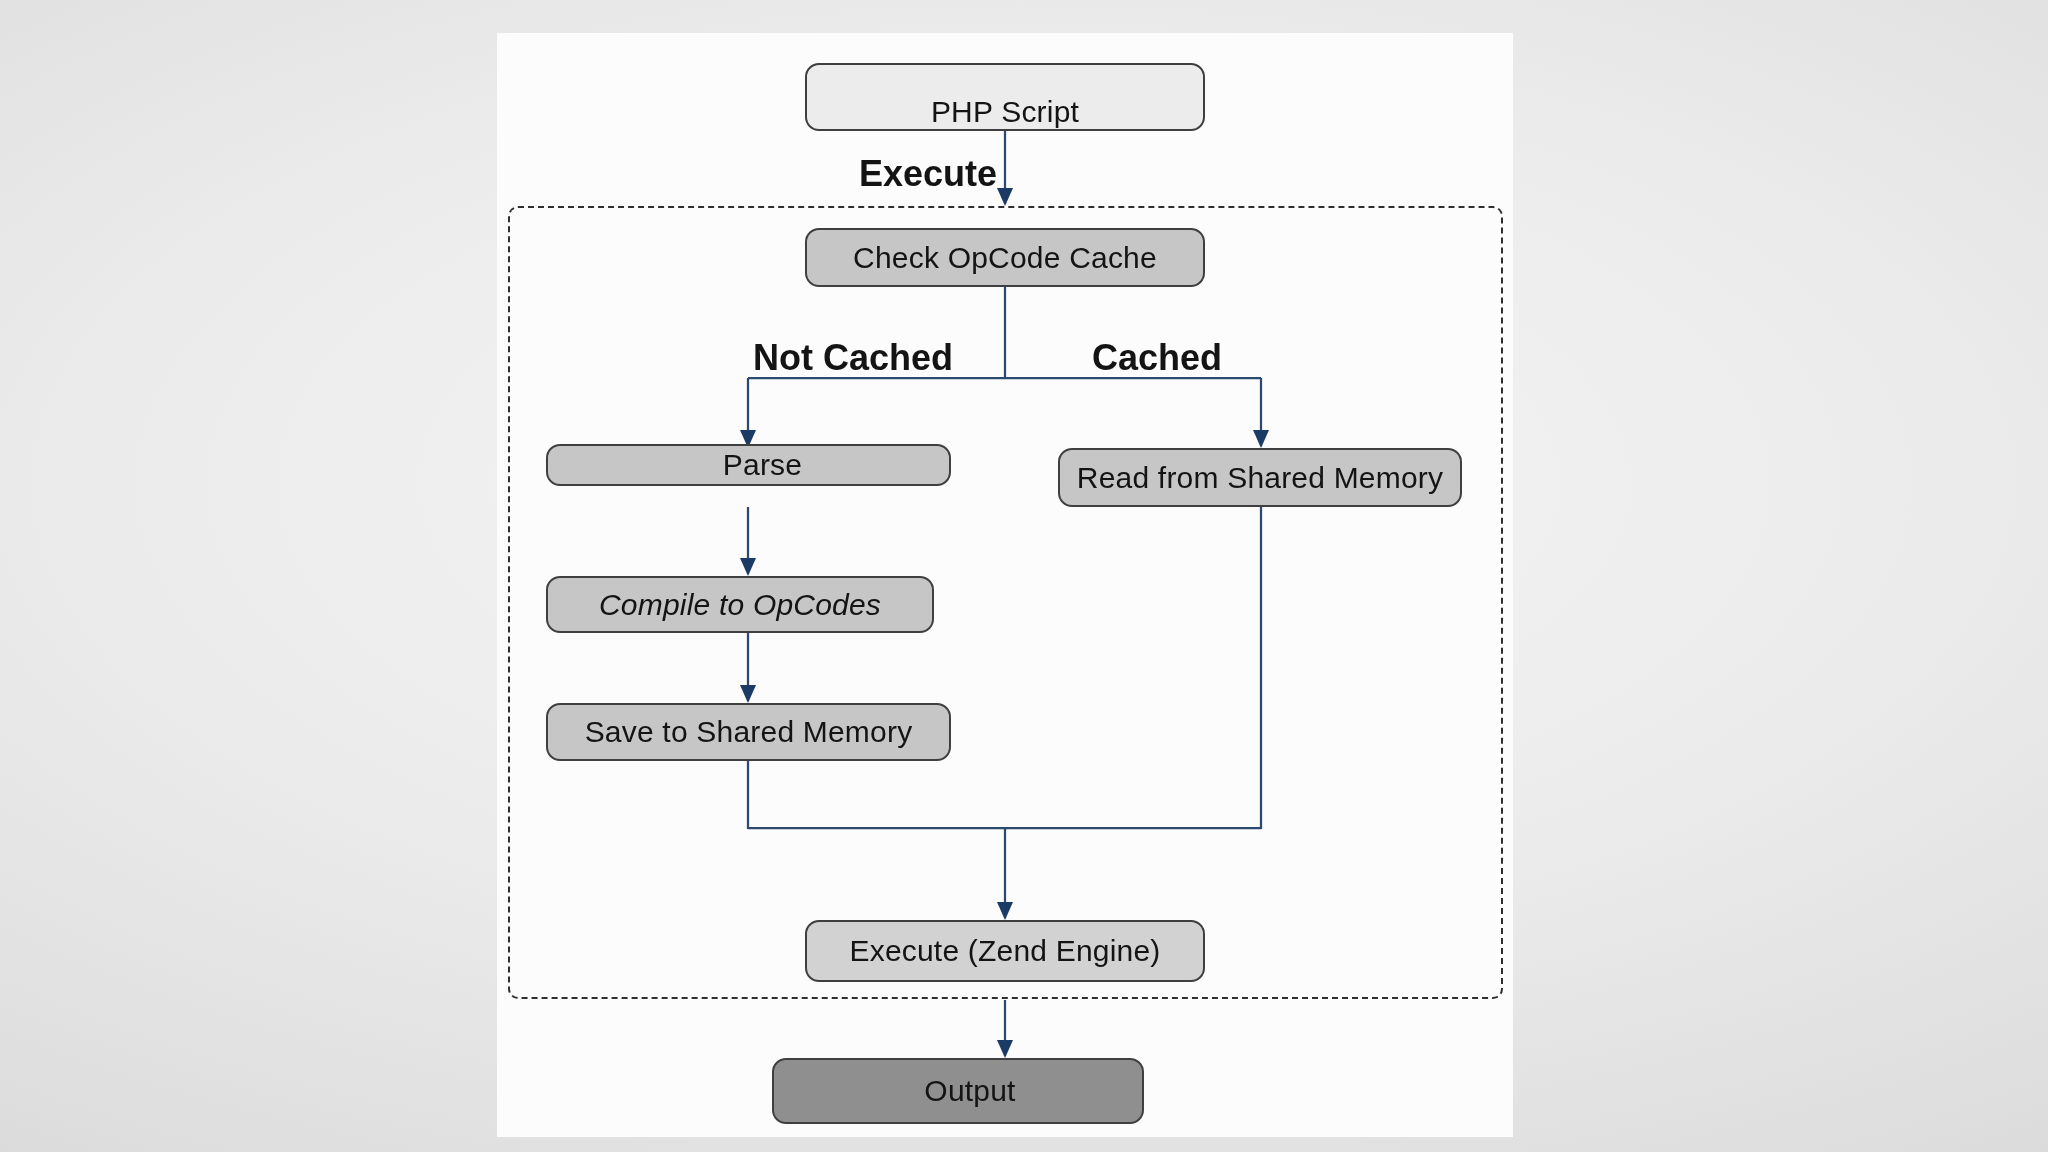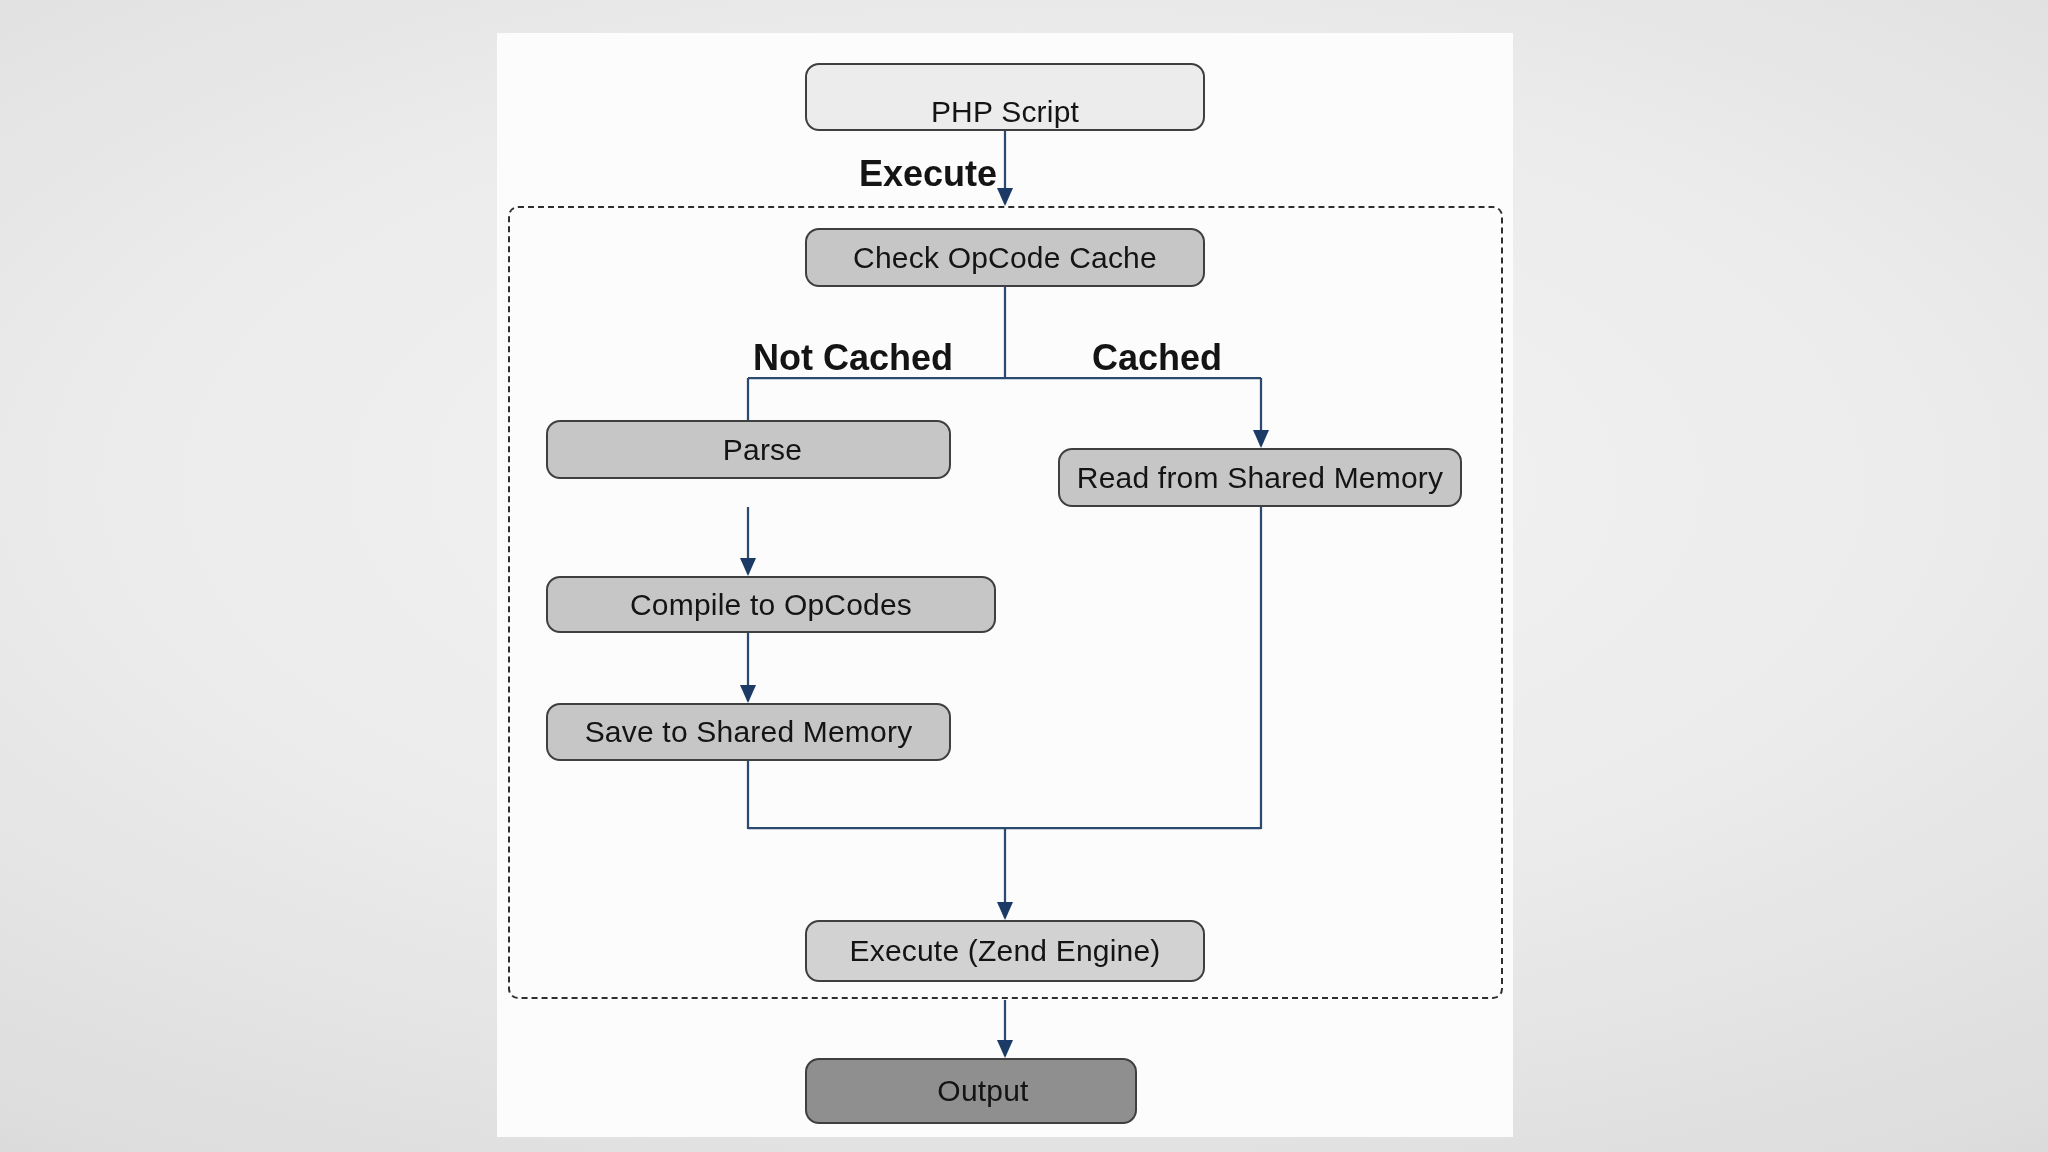--- a/index.html
+++ b/index.html
@@ -59,26 +59,26 @@
     color: var(--label-color);
     letter-spacing: 0.2px;
   }
   .node.source        { background: var(--fill-source); }
   .node.process       { background: var(--fill-process); }
   .node.process-light { background: var(--fill-process-light); }
   .node.sink          { background: var(--fill-sink); }
 
   #n-php     { left: 805px;  top: 63px;   width: 400px; height: 68px; align-items: flex-end; }
   #n-check   { left: 805px;  top: 228px;  width: 400px; height: 59px; }
-  #n-parse   { left: 546px;  top: 420px;  width: 405px; height: 59px; padding-left: 28px; }
+  #n-parse   { left: 546px;  top: 444px;  width: 405px; height: 42px; padding-left: 28px; }
   #n-read    { left: 1058px; top: 448px;  width: 404px; height: 59px; }
-  #n-compile { left: 546px;  top: 576px;  width: 450px; height: 57px; }
+  #n-compile { left: 546px;  top: 576px;  width: 388px; height: 57px; font-style: italic; }
   #n-save    { left: 546px;  top: 703px;  width: 405px; height: 58px; }
   #n-exec    { left: 805px;  top: 920px;  width: 400px; height: 62px; text-align: center; }
-  #n-output  { left: 805px;  top: 1058px; width: 332px; height: 66px; padding-left: 24px; }
+  #n-output  { left: 772px;  top: 1058px; width: 372px; height: 66px; padding-left: 24px; }
 
   .edge-label {
     position: absolute;
     font-size: 36px;
     font-weight: bold;
     color: var(--label-color);
     white-space: nowrap;
   }
   #lbl-execute    { left: 997px;  top: 153px; transform: translateX(-100%); }
   #lbl-not-cached { left: 853px;  top: 337px; transform: translateX(-50%); }

